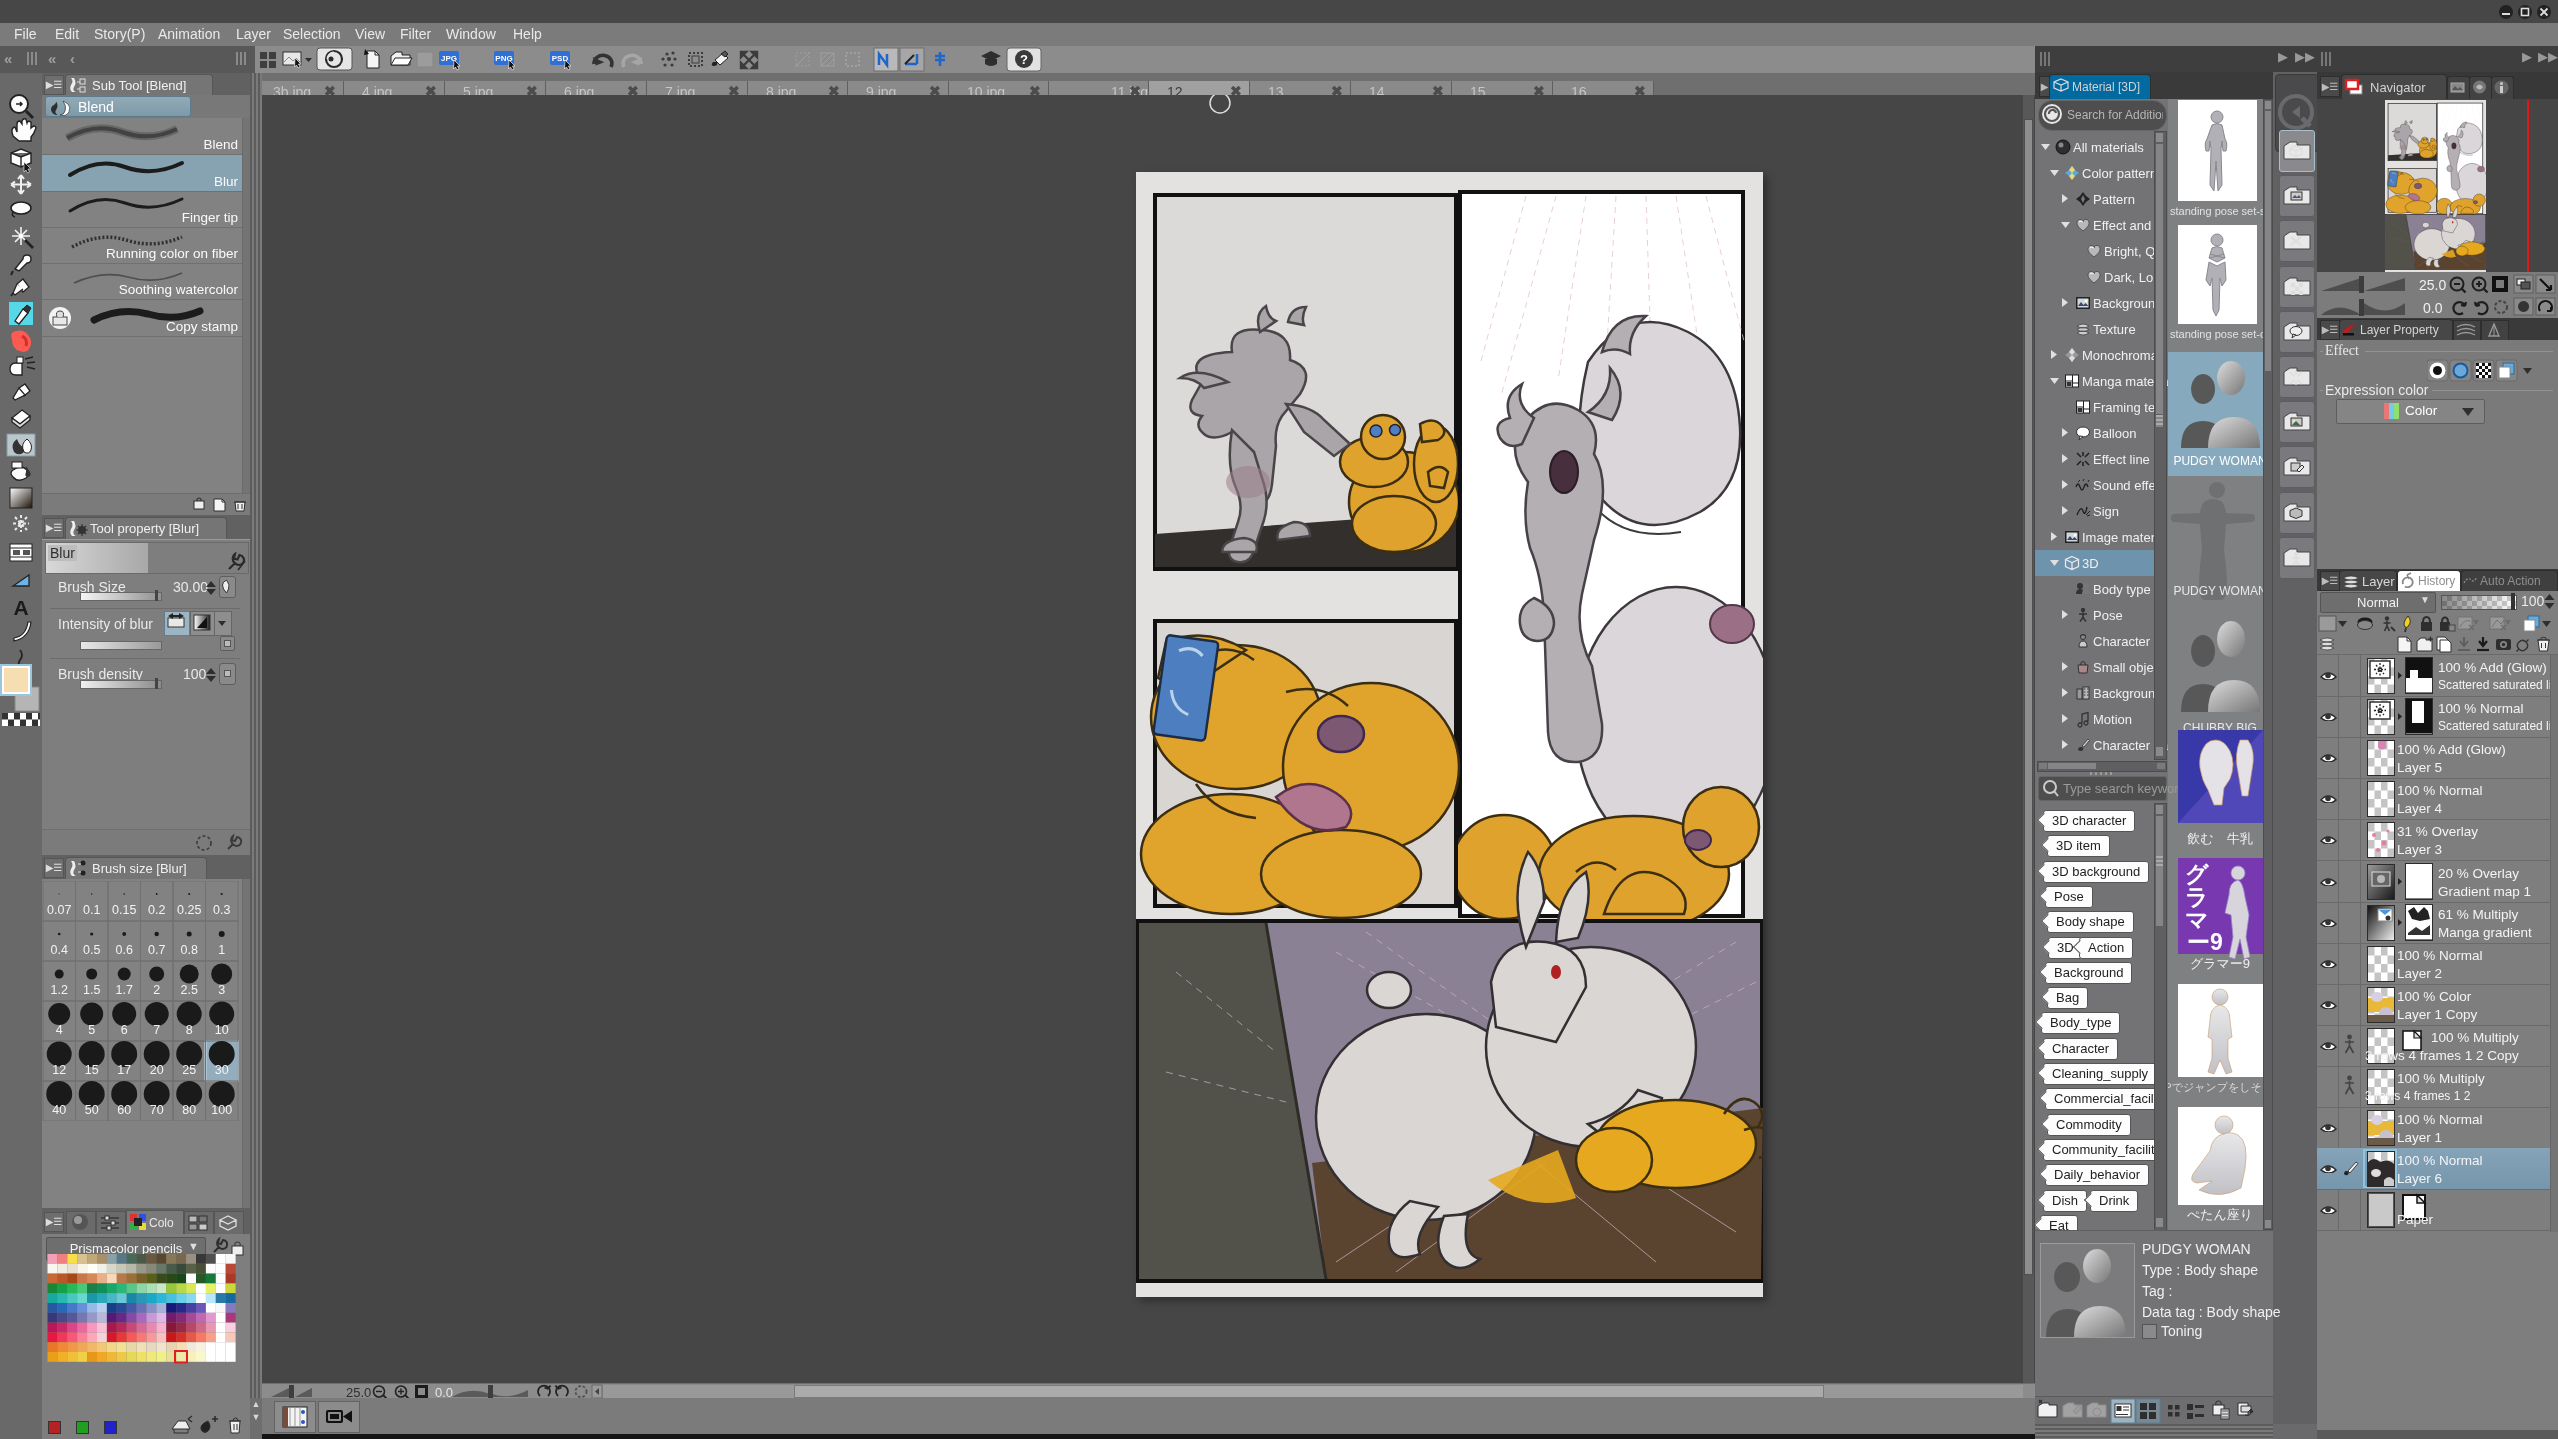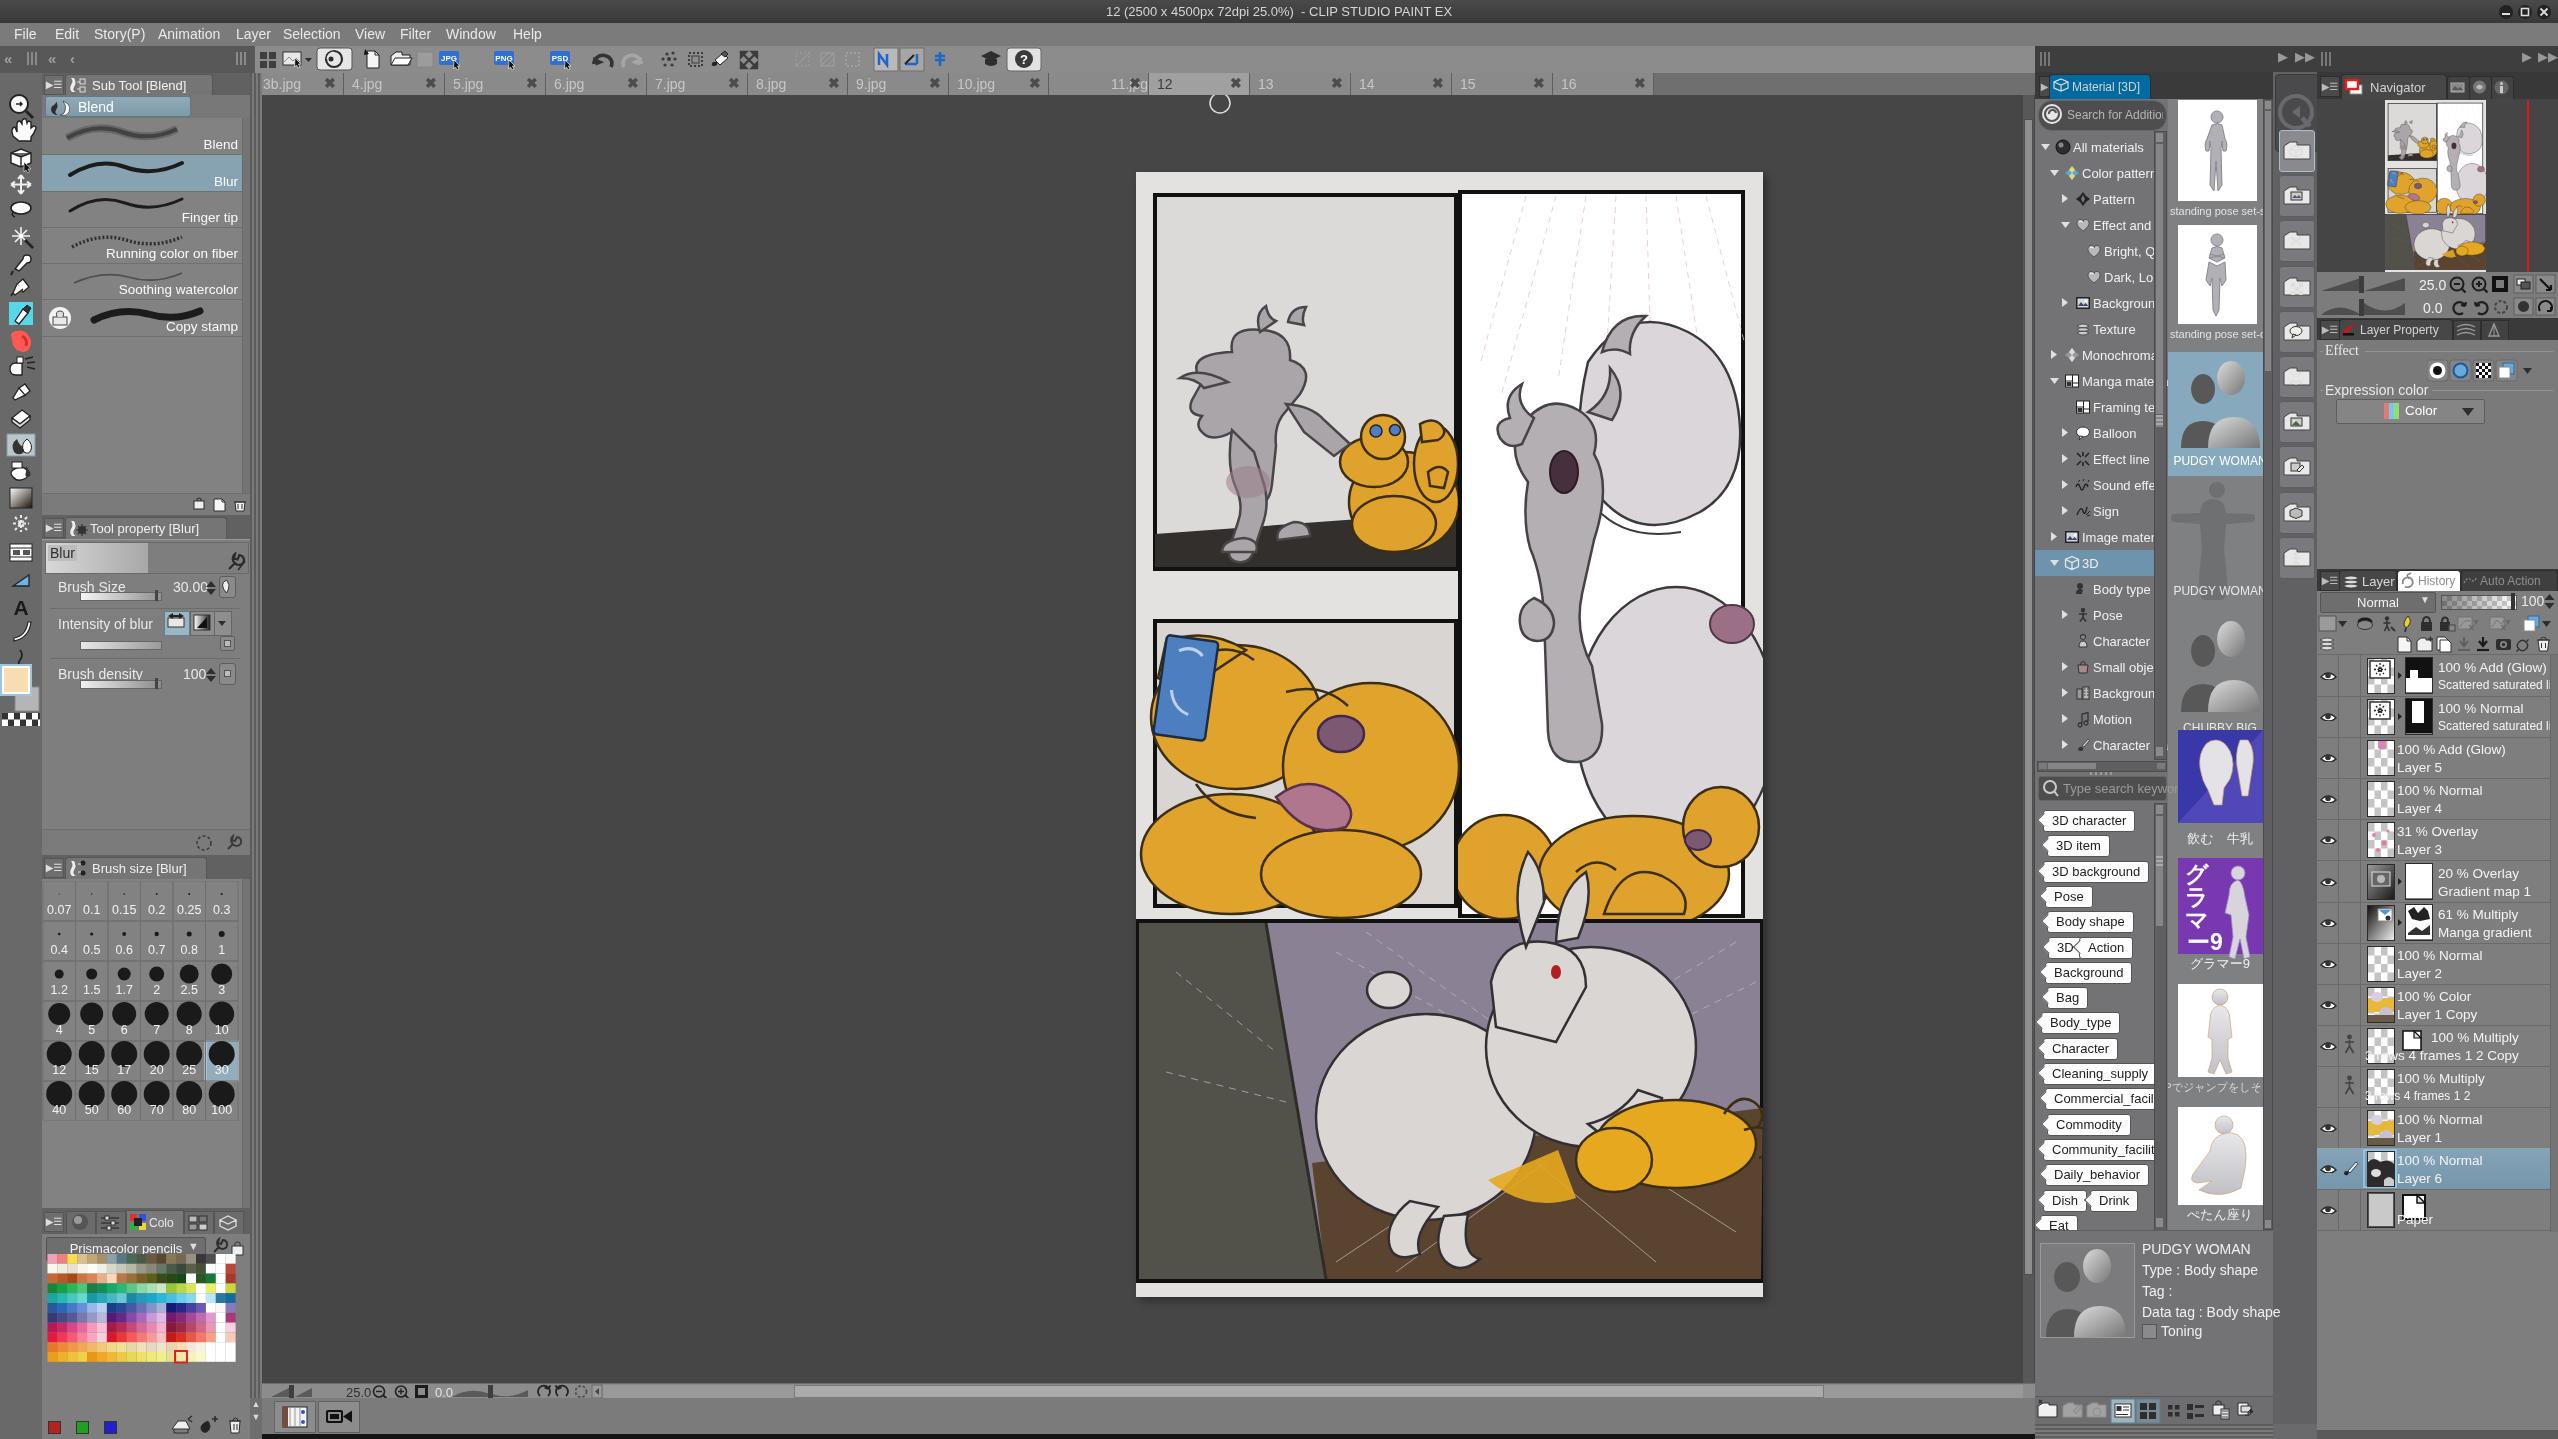--- a/index.html
+++ b/index.html
@@ -2,31 +2,30 @@
 <html><head>
 <meta charset="utf-8">
 <style>
   html,body{margin:0;padding:0;background:#474747;font-family:"Liberation Sans",sans-serif;}
   #app{position:relative;width:2558px;height:1439px;overflow:hidden;background:#474747;}
   .abs{position:absolute;}
   .tb{background:#8c8c8c;}
   .txt{color:#e9e9e9;}
   .ridge{background:repeating-linear-gradient(90deg,#5c5c5c 0 2px,#7a7a7a 2px 4px);}
   .hridge{background:repeating-linear-gradient(180deg,#5c5c5c 0 2px,#7a7a7a 2px 4px);}
-  .tab{position:absolute;top:0;height:100%;border-right:1px solid #5f5f5f;color:#c6c6c6;font-size:14px;line-height:22px;padding-left:8px;box-sizing:border-box;background:#8a8a8a;}
+  .tab{position:absolute;top:8px;height:100%;border-right:1px solid #5f5f5f;color:#c6c6c6;font-size:14px;line-height:22px;padding-left:18px;box-sizing:border-box;background:#8a8a8a;}
   .tabx{position:absolute;right:7px;top:4px;width:12px;height:12px;color:#4c4c4c;font-size:14px;font-weight:bold;line-height:12px;}
   .chip{position:absolute;background:#fdfdfd;border:1px solid #555;border-radius:3px;height:20px;line-height:20px;font-size:13px;color:#222;padding:0 8px;white-space:nowrap;}
   .chip:before{content:"";position:absolute;left:-5px;top:4px;width:9px;height:9px;background:#fdfdfd;border-left:1px solid #555;border-bottom:1px solid #555;transform:rotate(45deg);}
   .lrow{position:absolute;left:0;width:100%;border-bottom:1px solid #6a6a6a;}
 </style>
 </head>
 <body>
 <div id="app">
 
-  <div class="abs" style="left:0;top:0;width:2558px;height:23px;background:linear-gradient(#4a4a4a,#383838);color:#d5d5d5;font-size:13px;text-align:center;line-height:23px;">12 (2500 x 4500px 72dpi 25.0%)&nbsp;&nbsp;- CLIP STUDIO PAINT EX</div>
 
   <div class="abs" style="left:2499px;top:5px;width:54px;height:14px;">
     <svg width="54" height="14">
       <circle cx="7" cy="7" r="7" fill="#222"></circle>
         <rect x="3" y="8" width="8" height="2" fill="#ddd"></rect>
       <circle cx="26" cy="7" r="7" fill="#222"></circle>
         <rect x="22.5" y="3.5" width="7" height="7" fill="none" stroke="#ddd" stroke-width="1.6"></rect>
       <circle cx="45" cy="7" r="7" fill="#222"></circle>
         <path d="M41.5 3.5 L48.5 10.5 M48.5 3.5 L41.5 10.5" stroke="#ddd" stroke-width="1.8"></path>
     </svg>

